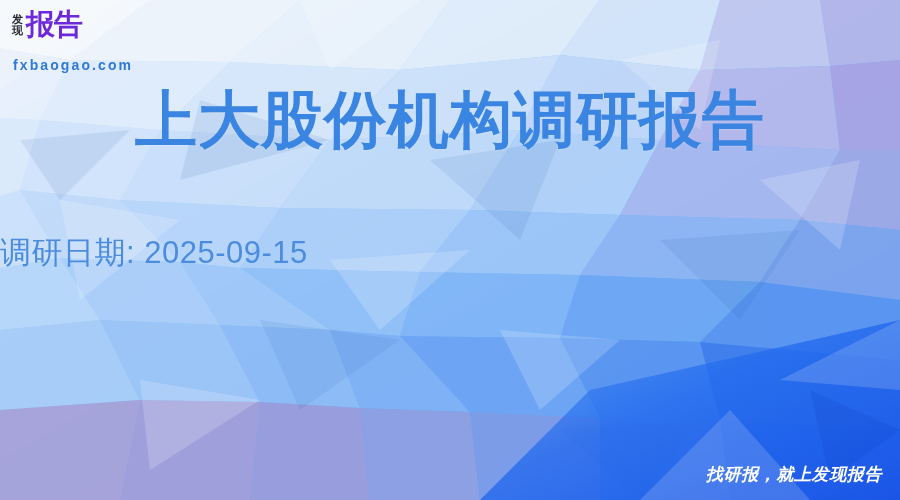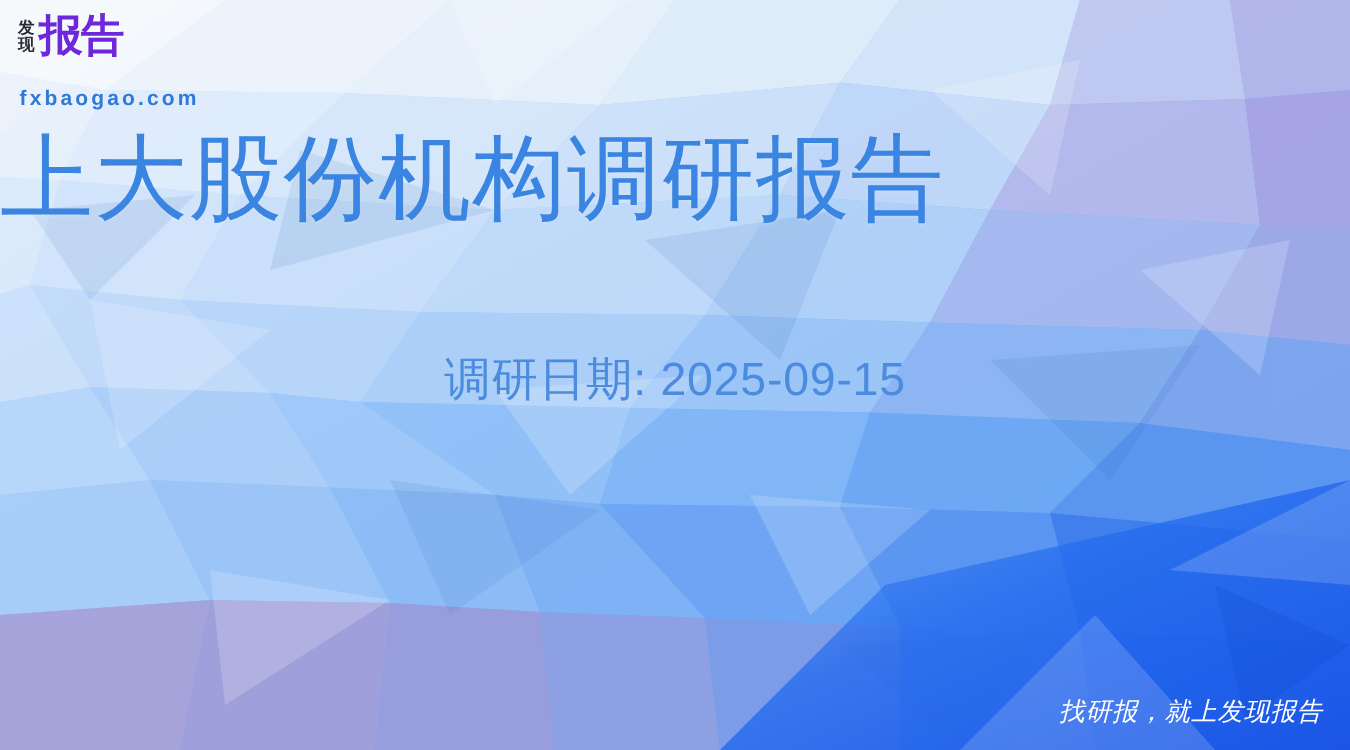--- a/index.html
+++ b/index.html
@@ -71,37 +71,37 @@
     letter-spacing: 2.1px;
     font-family: "Liberation Sans", "DejaVu Sans", sans-serif;
   }
 
   
   .title-main {
     position: absolute;
     left: 0;
     right: 0;
     top: 84px;
-    text-align: left;
+    text-align: center;
     font-size: 62px;
-    font-weight: 400;
+    font-weight: 700;
     color: #3a84e2;
     letter-spacing: 1px;
     line-height: 1.15;
     z-index: 4;
     text-shadow: 0 1px 2px rgba(255,255,255,0.18);
   }
 
   
   .subtitle {
     position: absolute;
     left: 0;
     right: 0;
     top: 232px;
-    text-align: center;
+    text-align: left;
     font-size: 31px;
     font-weight: 400;
     color: #4b8cde;
     letter-spacing: 0.5px;
     z-index: 4;
   }
 
   
   #corner-wedge {
     position: absolute;
@@ -111,21 +111,21 @@
     height: 180px;
     z-index: 2;
   }
 
   
   .slogan {
     position: absolute;
     right: 18px;
     bottom: 14px;
     font-size: 17px;
-    font-weight: 400;
+    font-weight: 700;
     color: #ffffff;
     letter-spacing: 0.6px;
     font-style: italic;
     z-index: 6;
     white-space: nowrap;
     margin-top: 16px;
   }
 </style>
 </head>
 <body>

